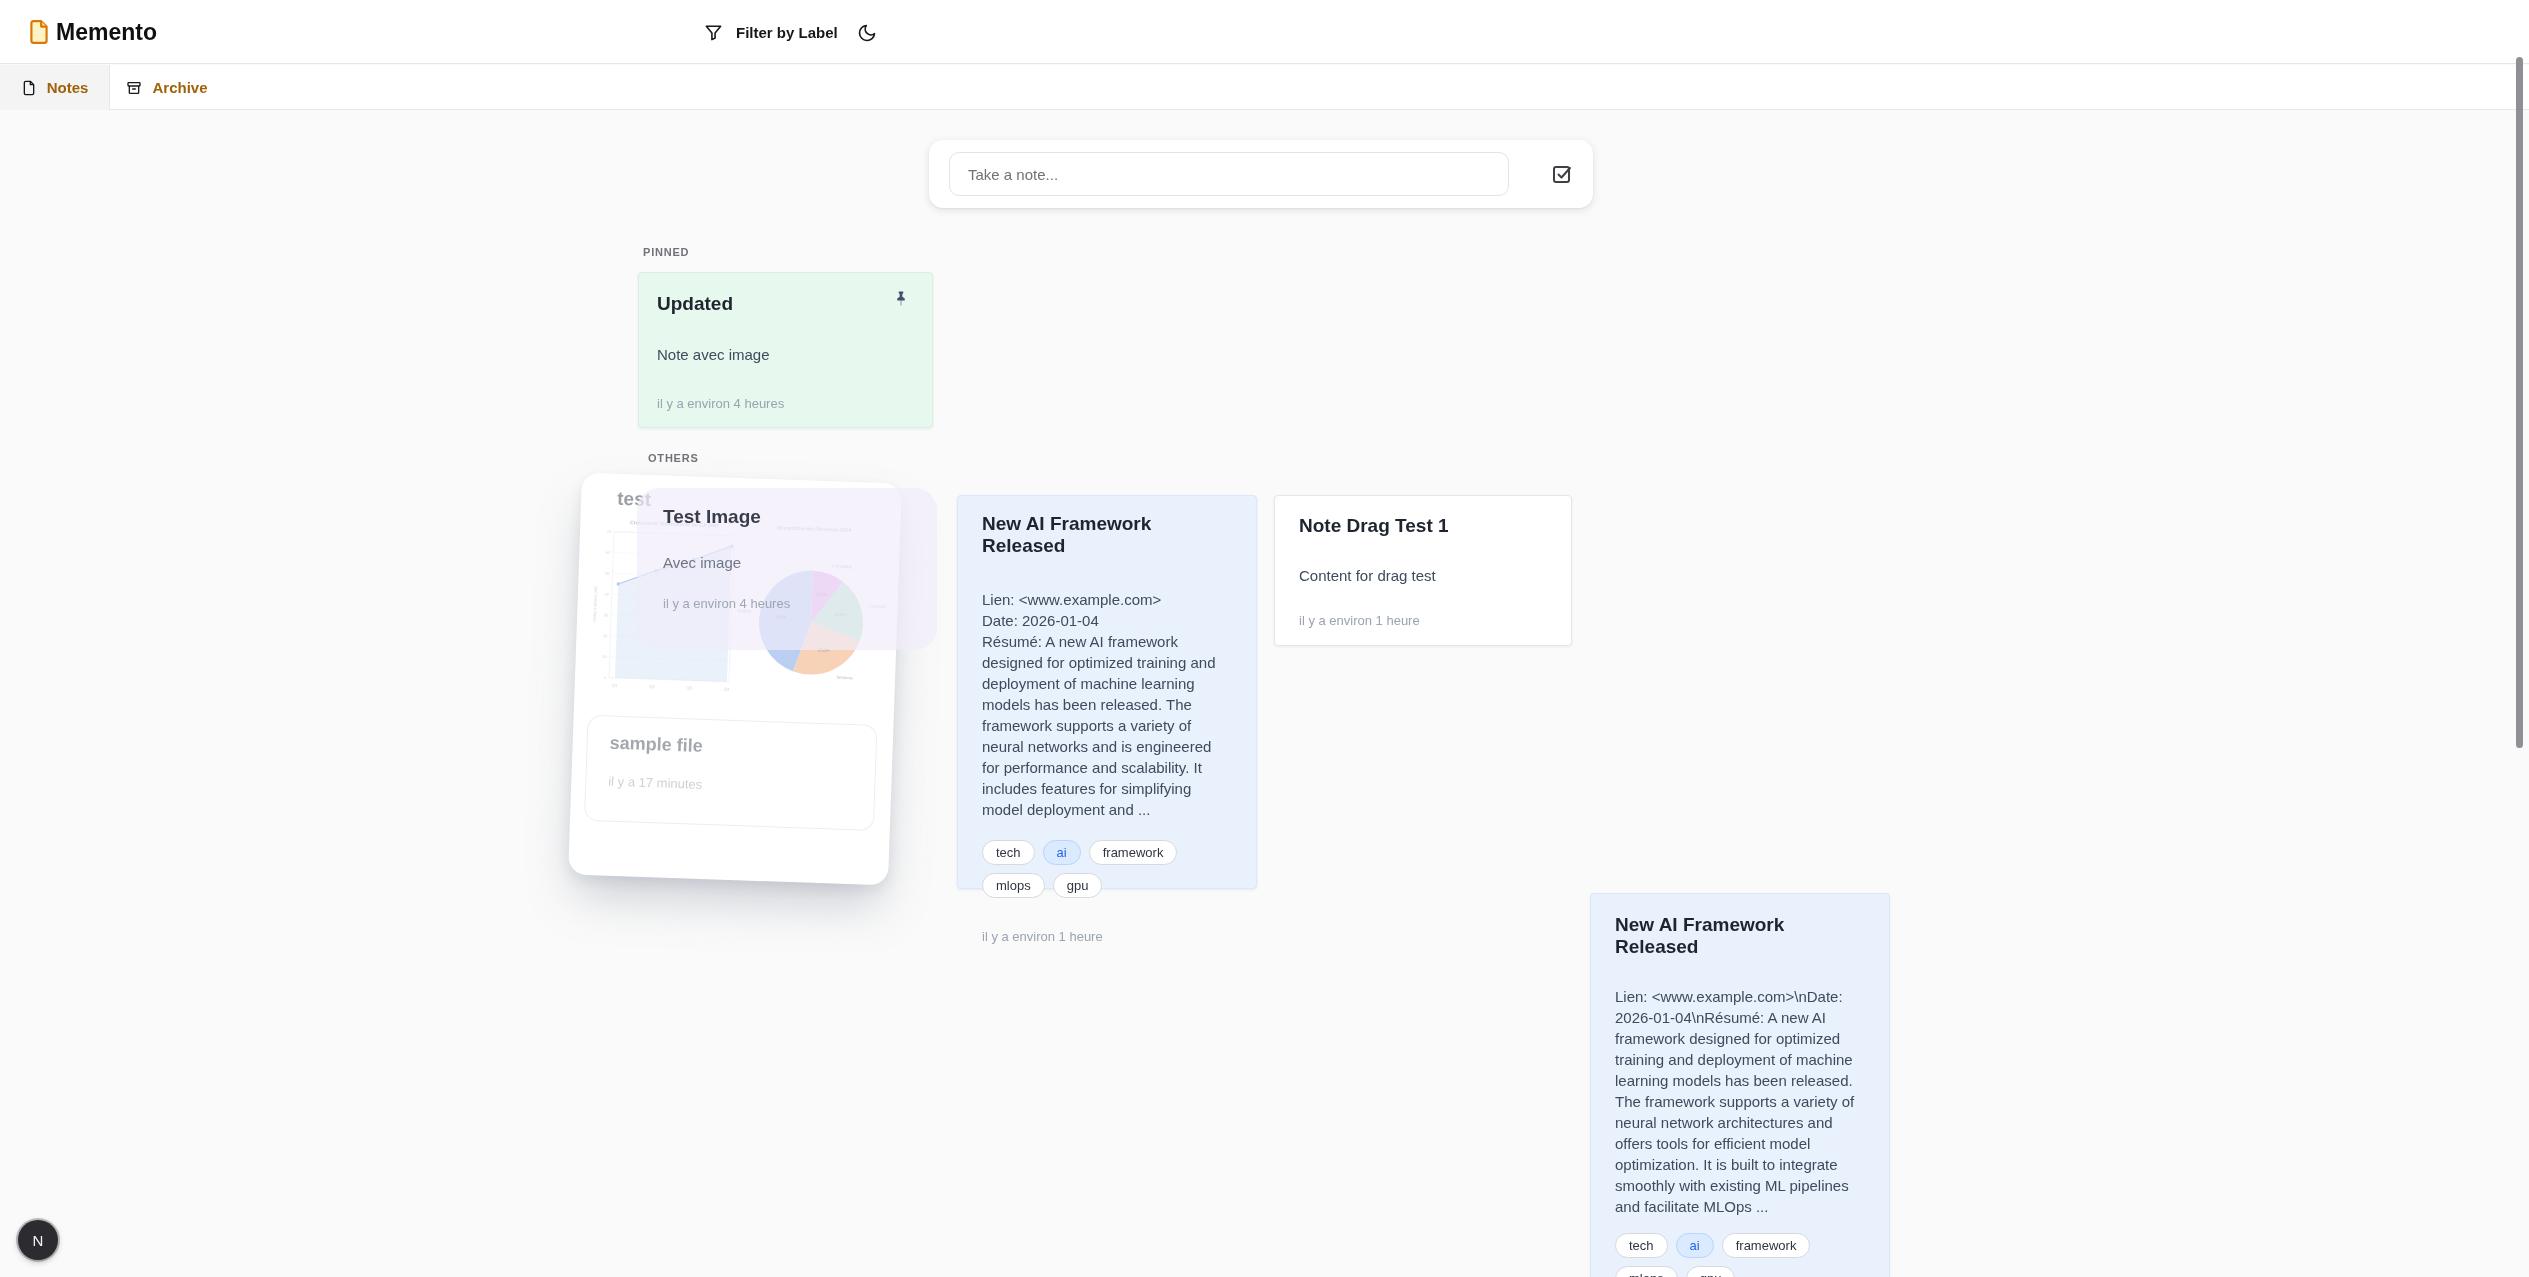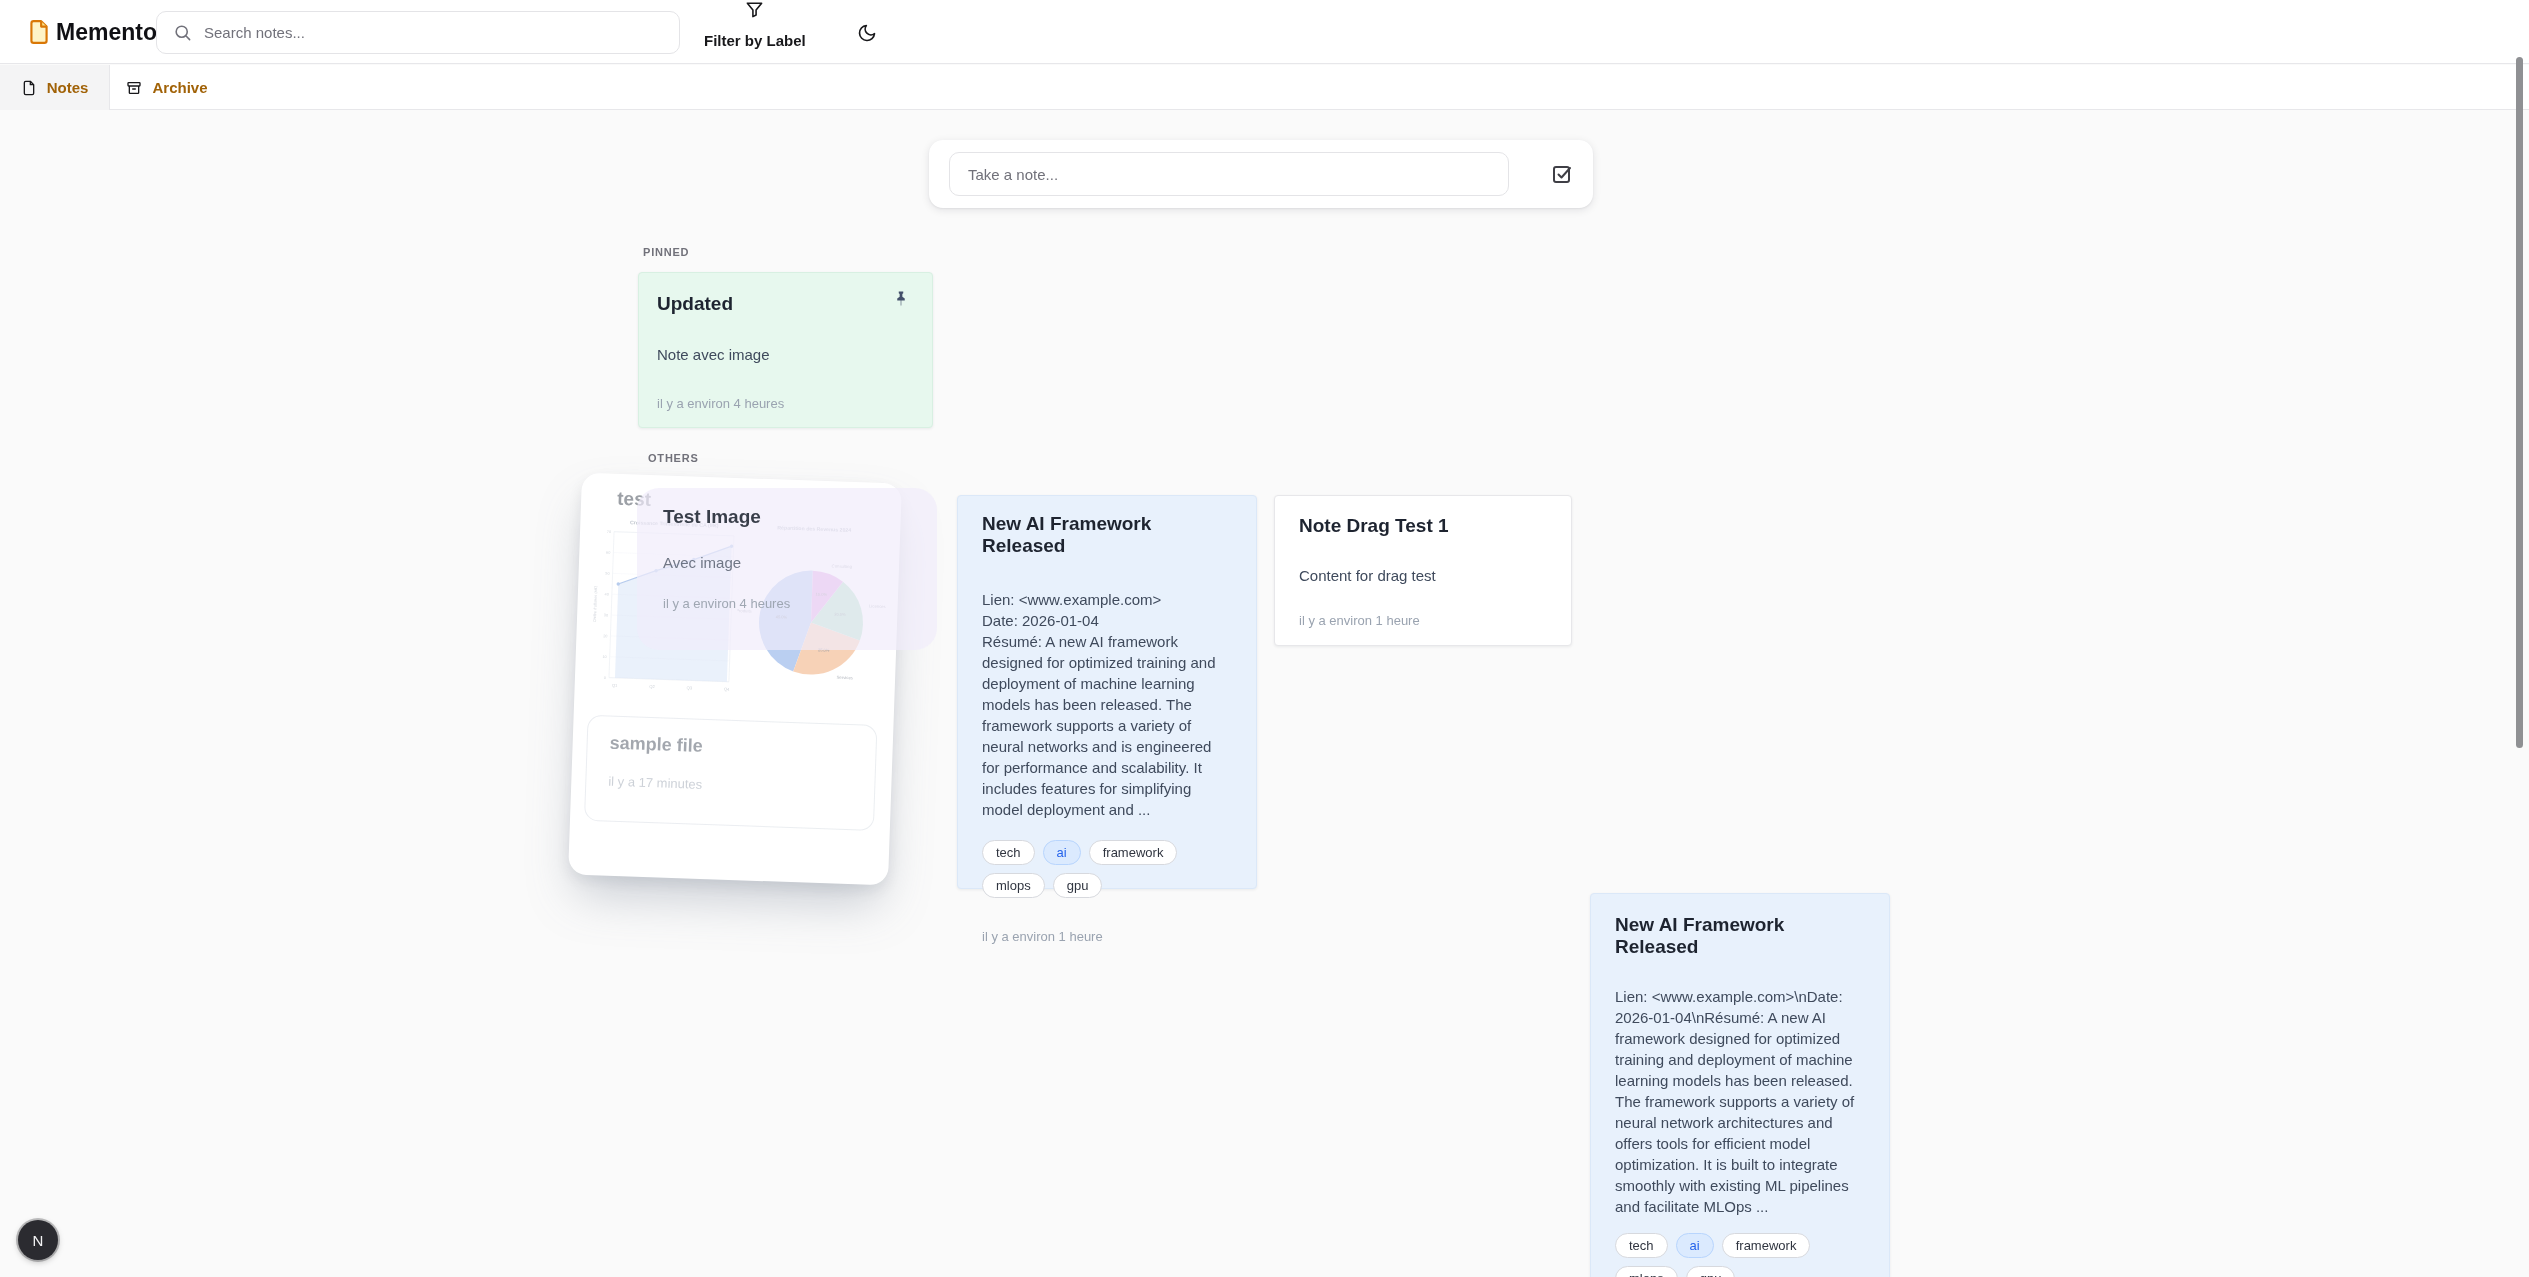--- a/index.html
+++ b/index.html
@@ -23,21 +23,21 @@
     display: flex; align-items: center; gap: 12px; padding: 0 16px;
   }
   .search-box input {
     border: none; outline: none; flex: 1; font-size: 15px; color: #18181b;
     font-family: "Liberation Sans", sans-serif; background: transparent;
   }
   .search-box input::placeholder { color: #71717a; }
   .filter-btn {
     position: absolute; left: 694px; top: 0; height: 64px;
     display: flex; align-items: center; gap: 13px; padding: 0 10px;
-    font-size: 15px; font-weight: 600; color: #18181b; cursor: pointer; background: transparent; border: none; flex-direction: column;
+    font-size: 15px; font-weight: 600; color: #18181b; cursor: pointer; background: transparent; border: none;
   }
   .moon-btn {
     position: absolute; left: 850px; top: 16px; width: 34px; height: 34px;
     display: flex; align-items: center; justify-content: center; background: transparent; border: none; cursor: pointer;
   }
   
   .tabbar {
     position: absolute; top: 65px; left: 0; width: 2529px; height: 45px;
     background: #ffffff; border-bottom: 1px solid #e7e7ea; z-index: 9;
   }
@@ -142,29 +142,20 @@
 <body>
 
 <div class="header">
   <span class="logo-icon">
     <svg width="26" height="30" viewBox="0 0 24 24">
         <path d="M14 2H7a2 2 0 0 0-2 2v16a2 2 0 0 0 2 2h10a2 2 0 0 0 2-2V7z" fill="#fef3c7" stroke="#d97706" stroke-width="2" stroke-linejoin="round"></path>
         <path d="M14 2v5h5" fill="#fde68a" stroke="#d97706" stroke-width="2" stroke-linejoin="round"></path>
       </svg>
   </span>
   <div class="app-title">Memento</div>
-  <div class="search-box">
-    <span>
-      <svg width="19" height="19" viewBox="0 0 24 24" fill="none" stroke="#71717a" stroke-width="2" stroke-linecap="round">
-          <circle cx="11" cy="11" r="7"></circle>
-          <line x1="16.5" y1="16.5" x2="21" y2="21"></line>
-        </svg>
-    </span>
-    <input type="text" placeholder="Search notes..." style="">
-  </div>
   <button class="filter-btn">
     <span>
       <svg width="19" height="19" viewBox="0 0 24 24" fill="none" stroke="#18181b" stroke-width="2" stroke-linejoin="round">
           <path d="M3 4h18l-7 8.5V19l-4 2v-8.5z"></path>
         </svg>
     </span>
     <span>Filter by Label</span>
   </button>
   <button class="moon-btn">
     <span>

